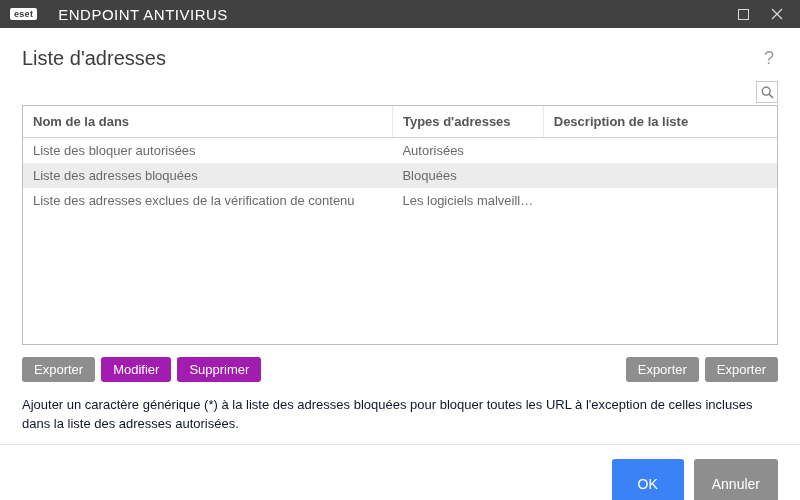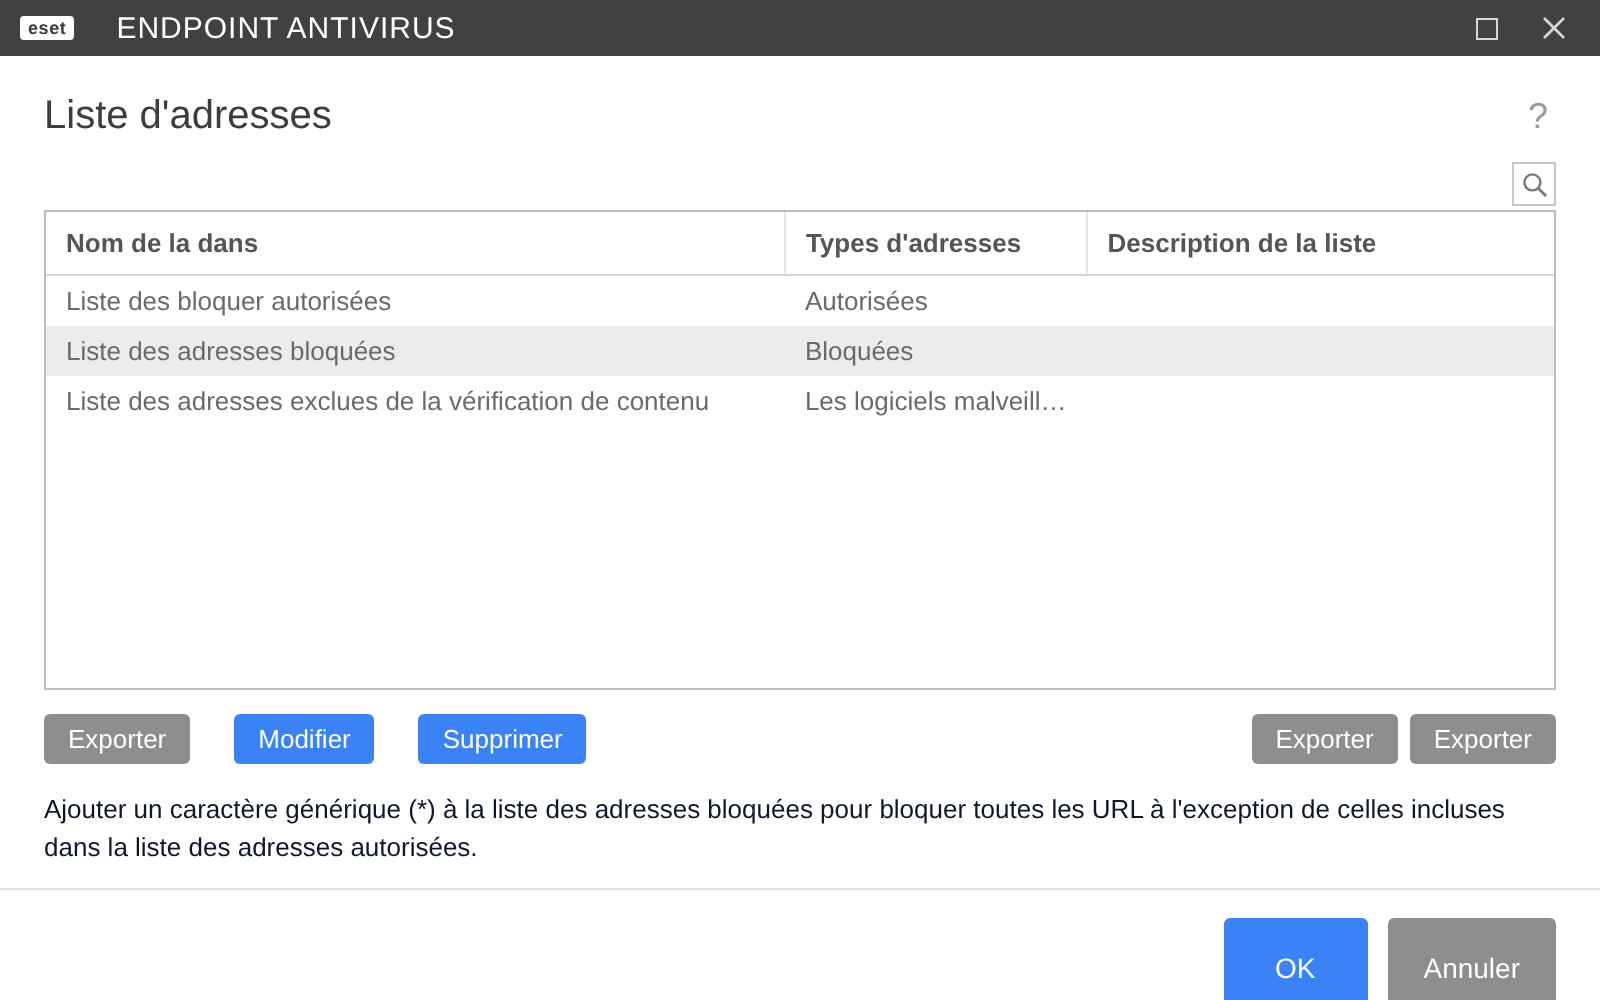--- a/index.html
+++ b/index.html
@@ -133,24 +133,23 @@
     border: none;
     border-radius: 3px;
     padding: 5px 12px;
     font-size: 13px;
     color: #fff;
     background: #8e8e8e;
     cursor: pointer;
     font-family: inherit;
   }
   .btn.disabled {
-    background: #3b82f6;
+    background: #a21caf;
     color: #fff;
     cursor: default;
-    margin-left: 16px;
   }
   .btn.primary {
     background: #3b82f6;
     padding: 7px 26px;
     font-size: 14px;
   }
 
   .hint {
     margin-top: 14px;
     font-size: 13px;

